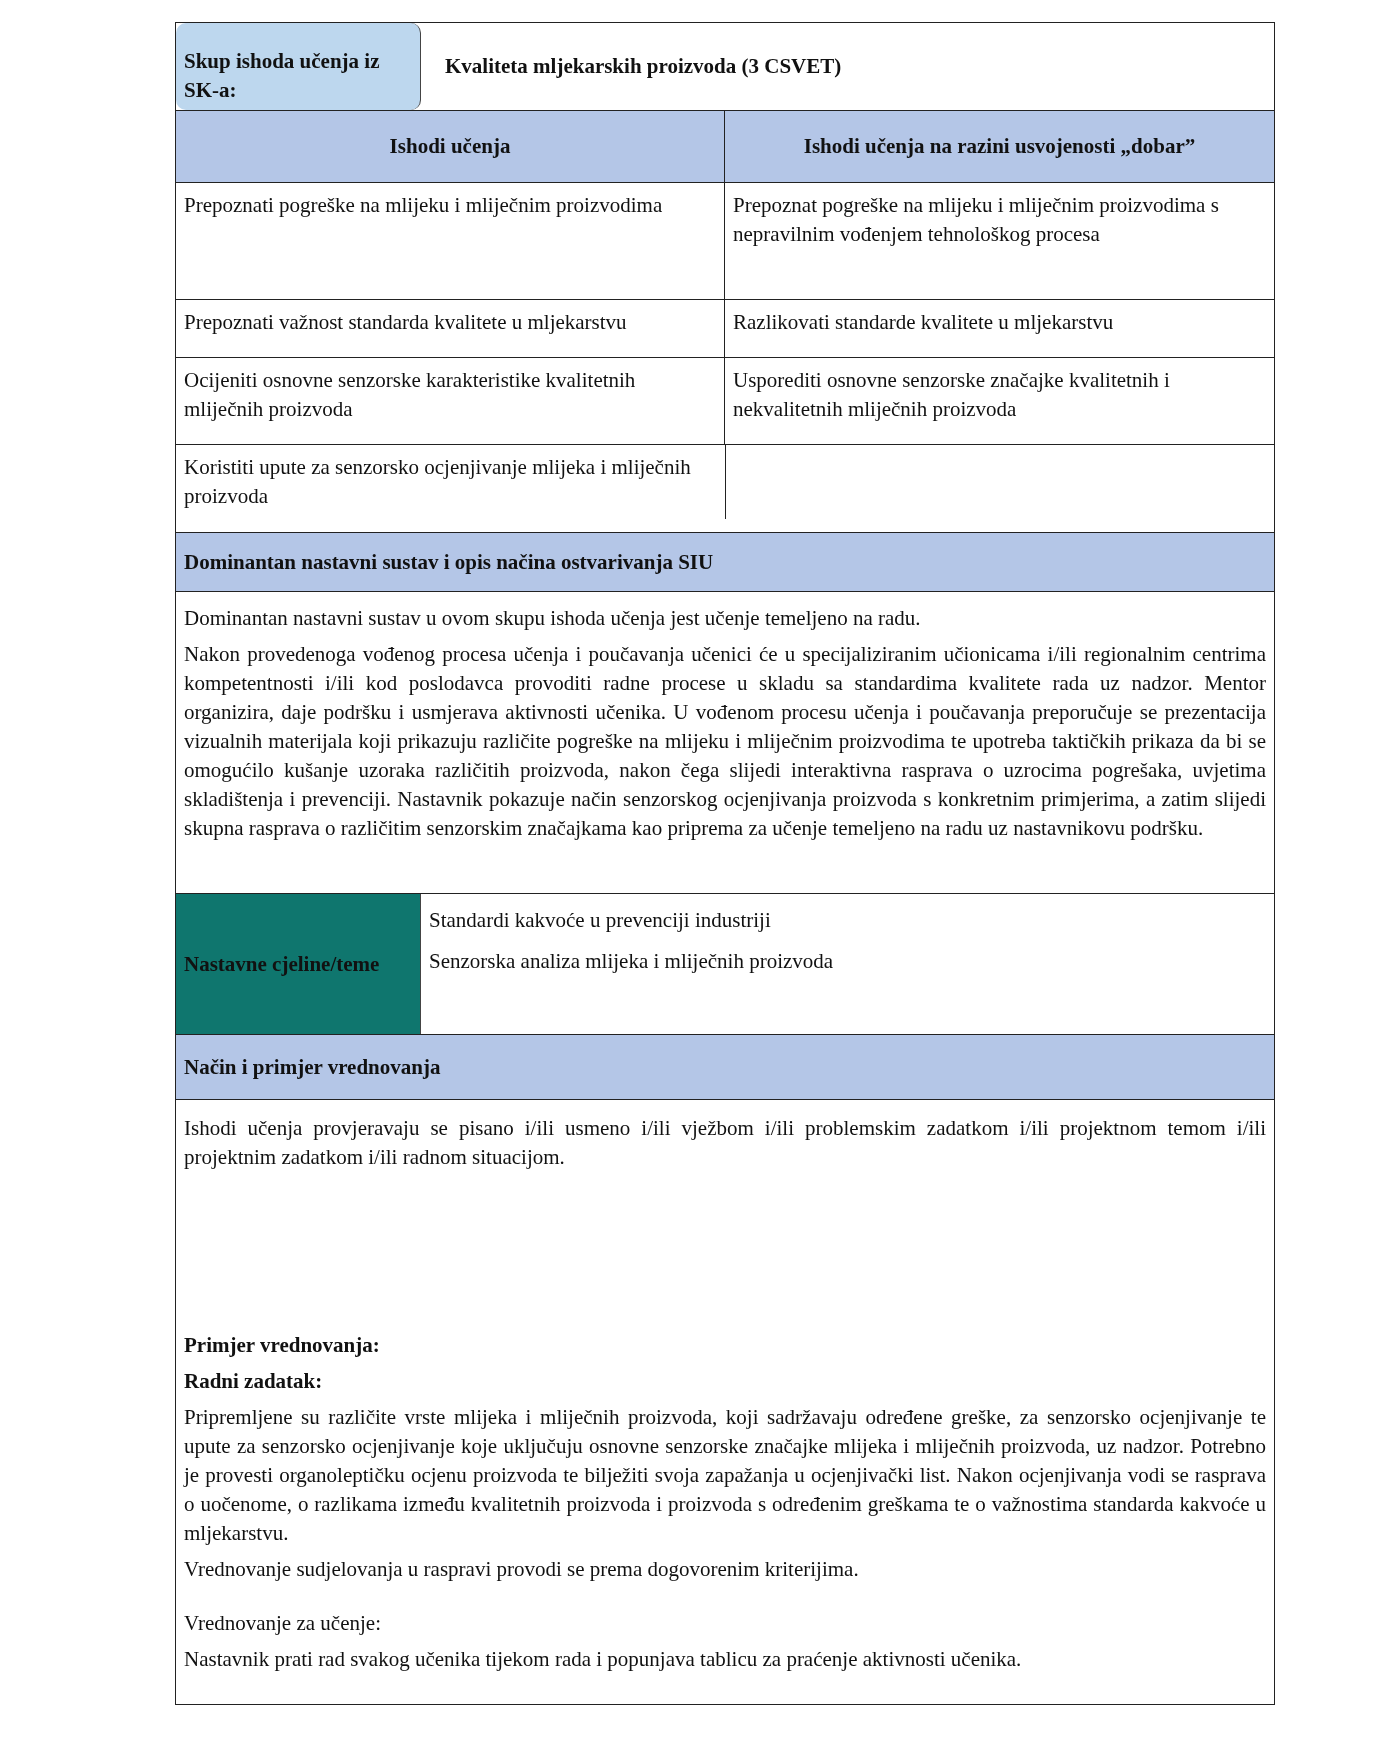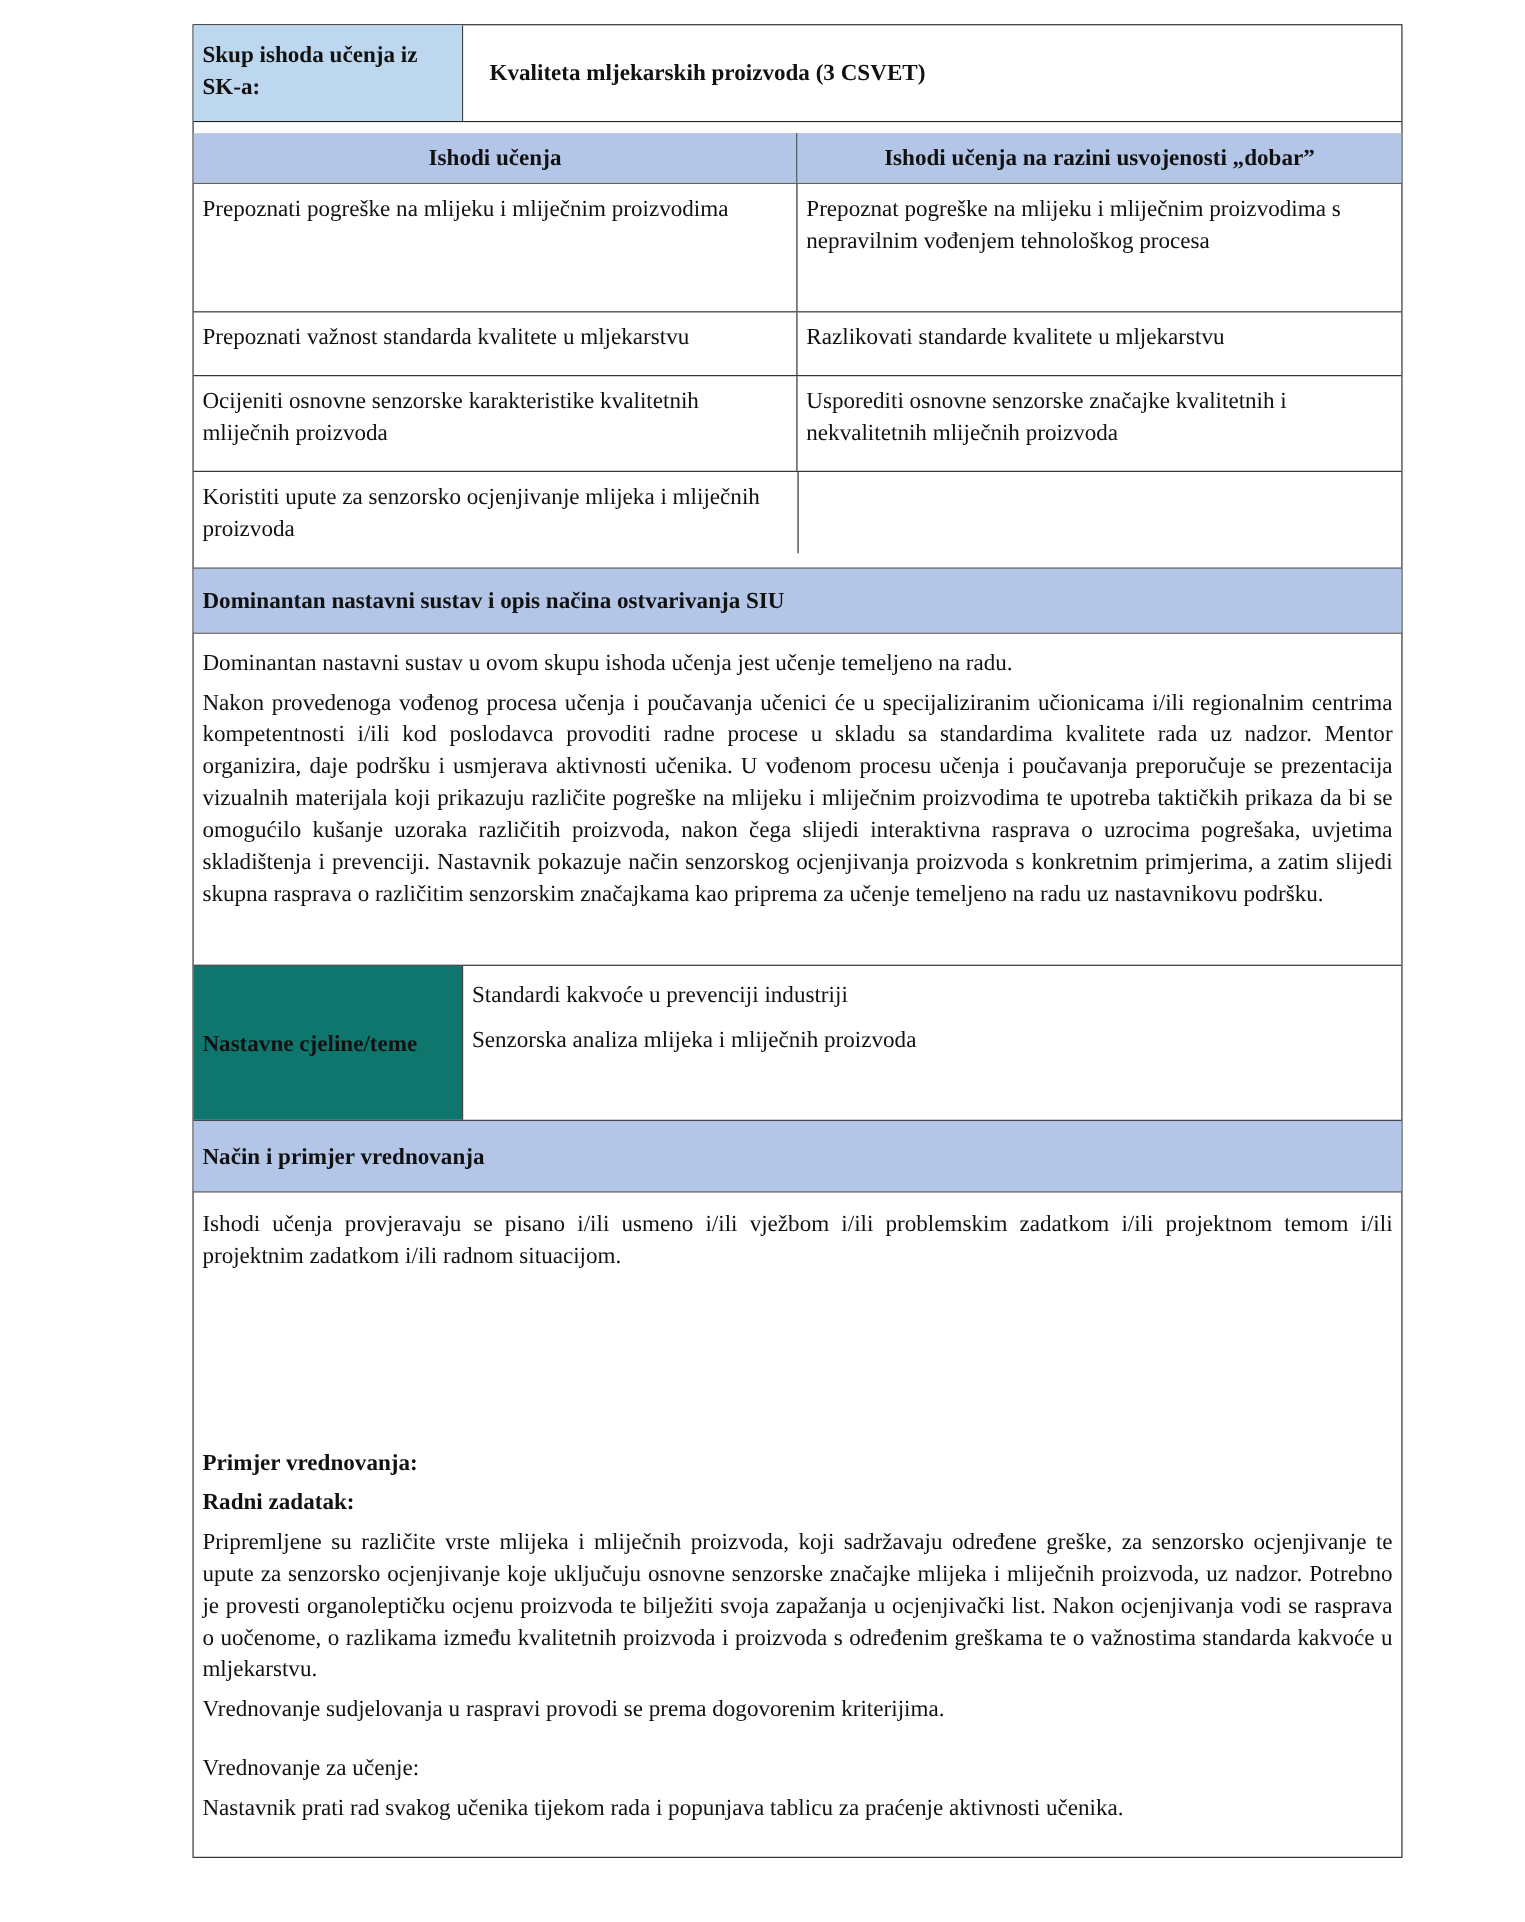--- a/index.html
+++ b/index.html
@@ -21,25 +21,25 @@
   .bold { font-weight: bold; }
   .topics div { margin-bottom: 12px; }
   .topics div:last-child { margin-bottom: 0; }
 </style>
 </head>
 <body>
 
 <div class="tbl">
 
   <div class="row" style="height:88px;">
-    <div class="cell lbl" style="padding-top:12px;">Skup ishoda učenja iz SK-a:</div>
+    <div class="cell lbl" style="padding-top:24px;border-radius:10px;">Skup ishoda učenja iz SK-a:</div>
     <div class="cell" style="flex:1; display:flex; align-items:center; font-weight:bold; padding-left:24px;">Kvaliteta mljekarskih proizvoda (3 CSVET)</div>
   </div>
 
-  <div class="row" style="height:56px;align-items:flex-end;">
+  <div class="row" style="height:72px;">
     <div class="cell hdr half first center" style="display:flex;align-items:center;justify-content:center;">Ishodi učenja</div>
     <div class="cell hdr half center" style="display:flex;align-items:center;justify-content:center;">Ishodi učenja na razini usvojenosti „dobar”</div>
   </div>
 
   <div class="row" style="height:117px;">
     <div class="cell half first">Prepoznati pogreške na mlijeku i mliječnim proizvodima</div>
     <div class="cell half">Prepoznat pogreške na mlijeku i mliječnim proizvodima s nepravilnim vođenjem tehnološkog procesa</div>
   </div>
   <div class="row" style="height:58px;">
     <div class="cell half first">Prepoznati važnost standarda kvalitete u mljekarstvu</div>

